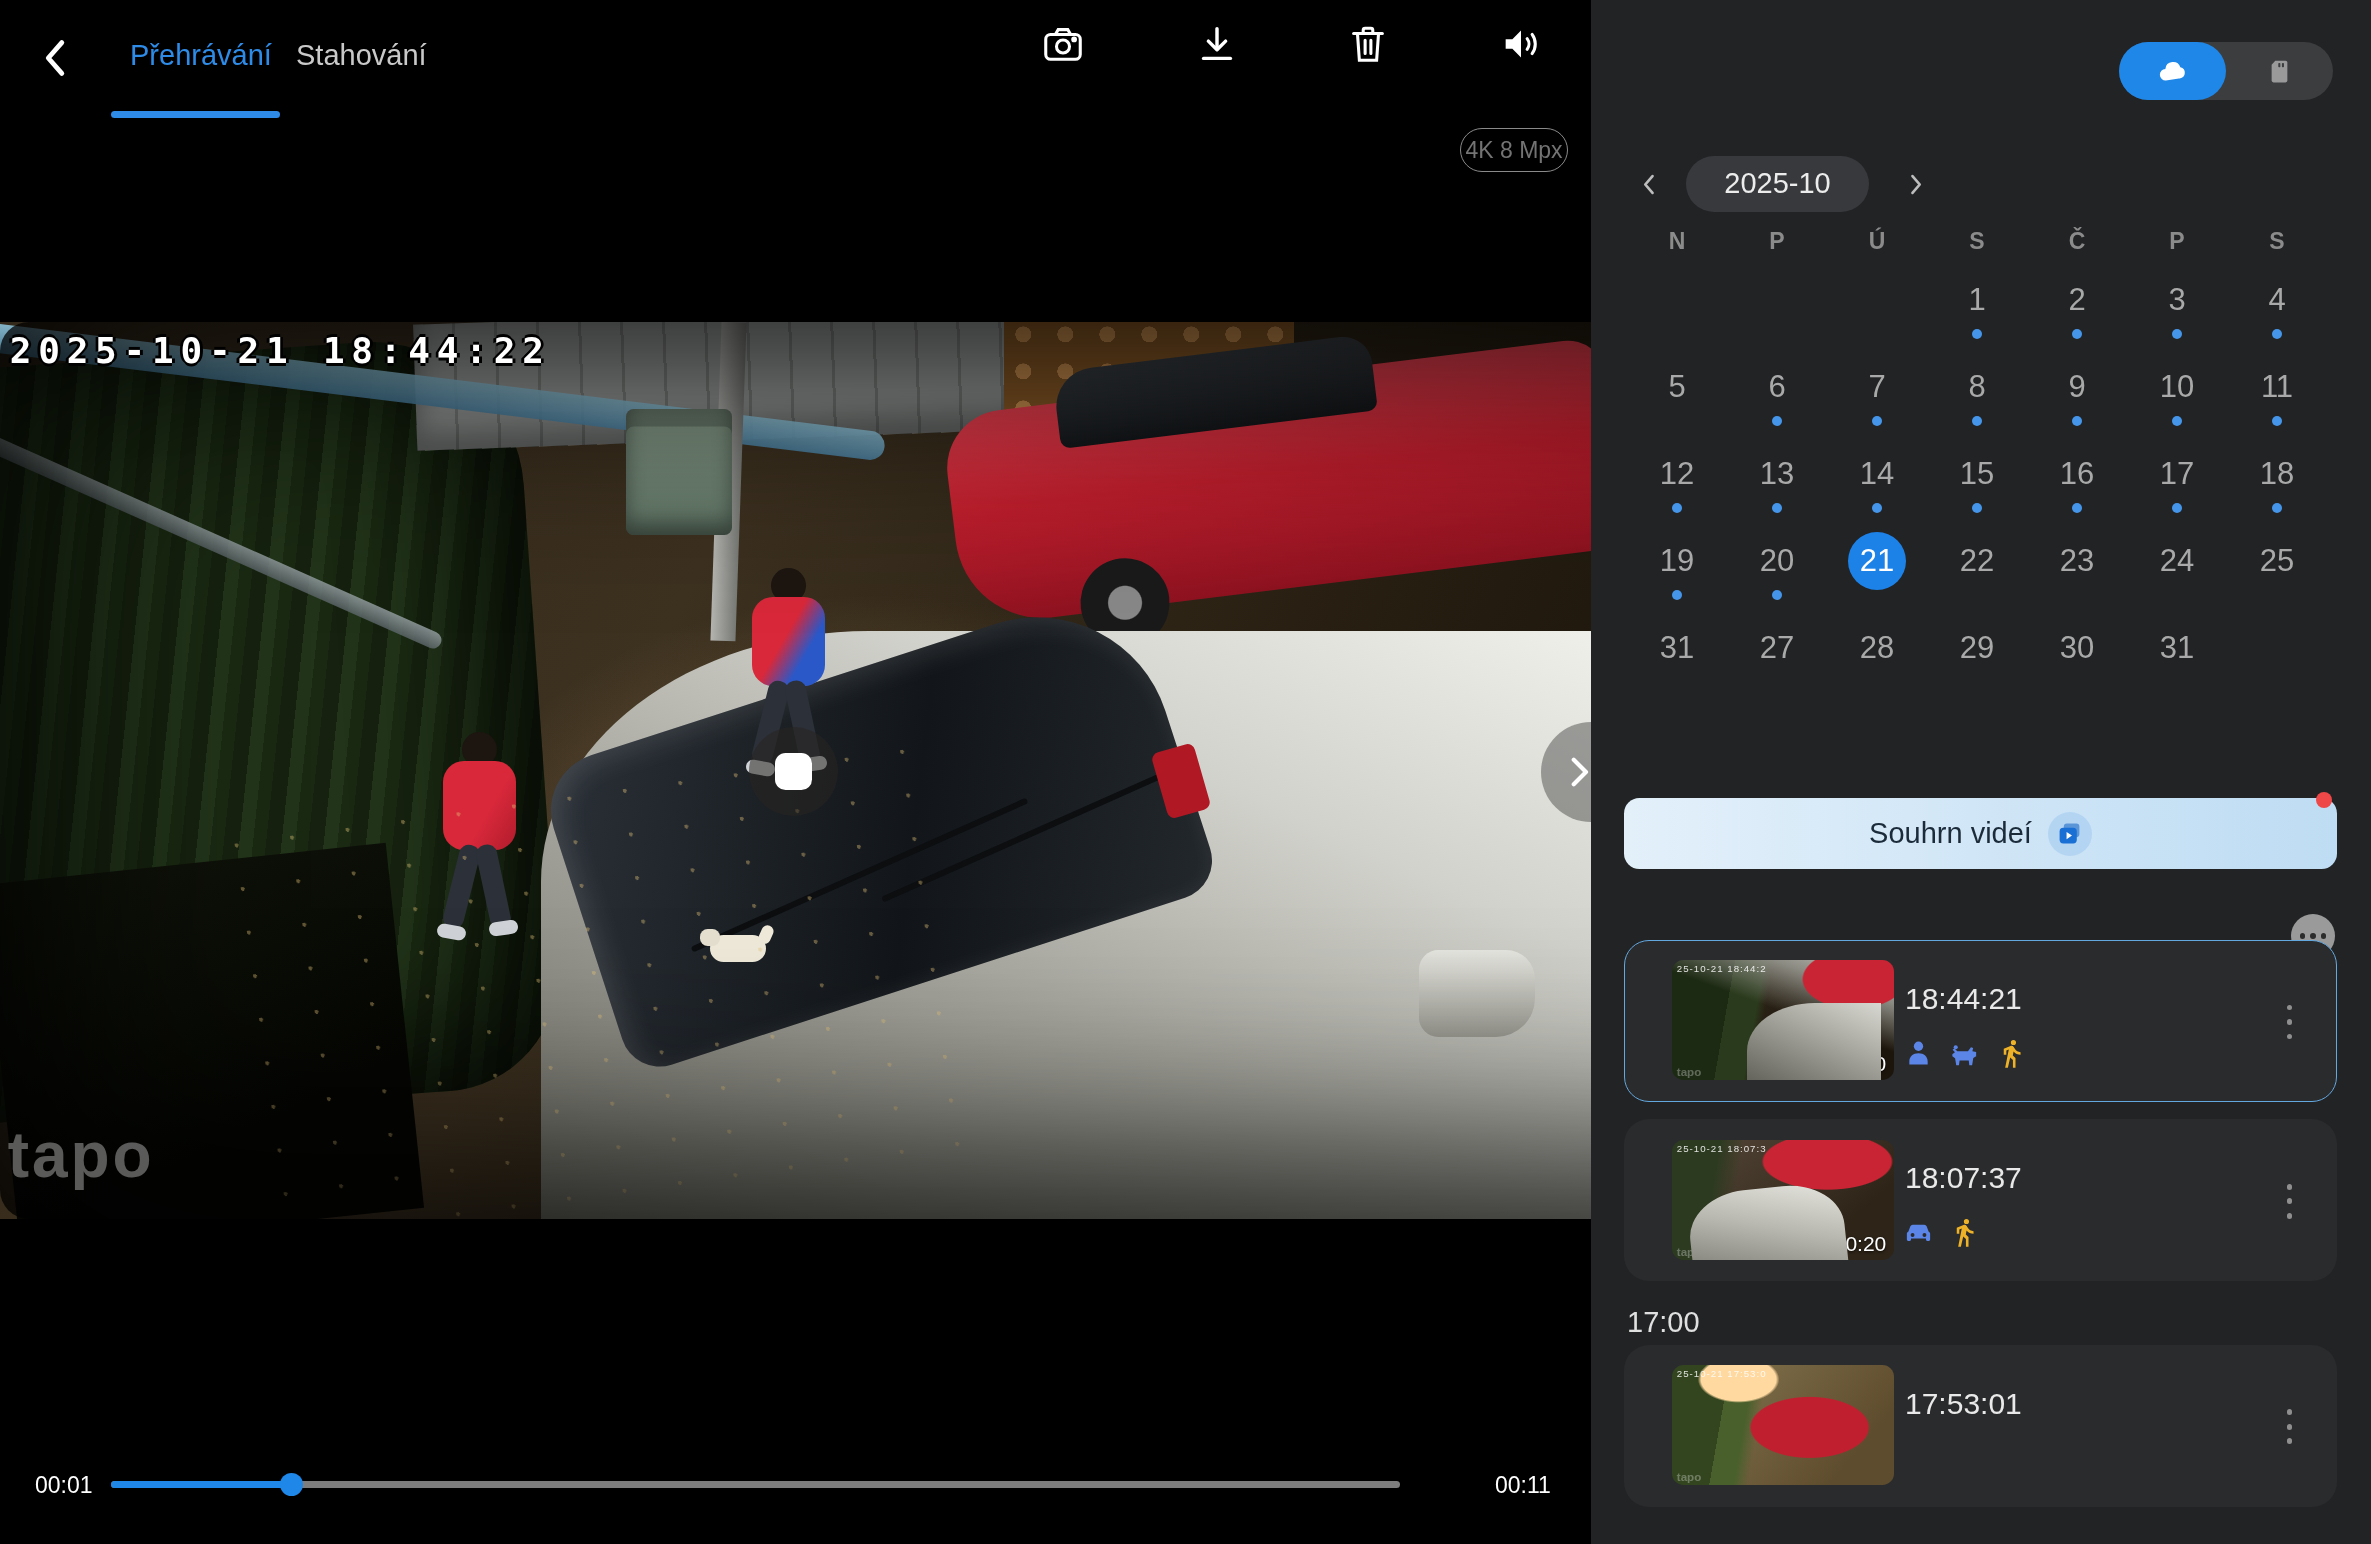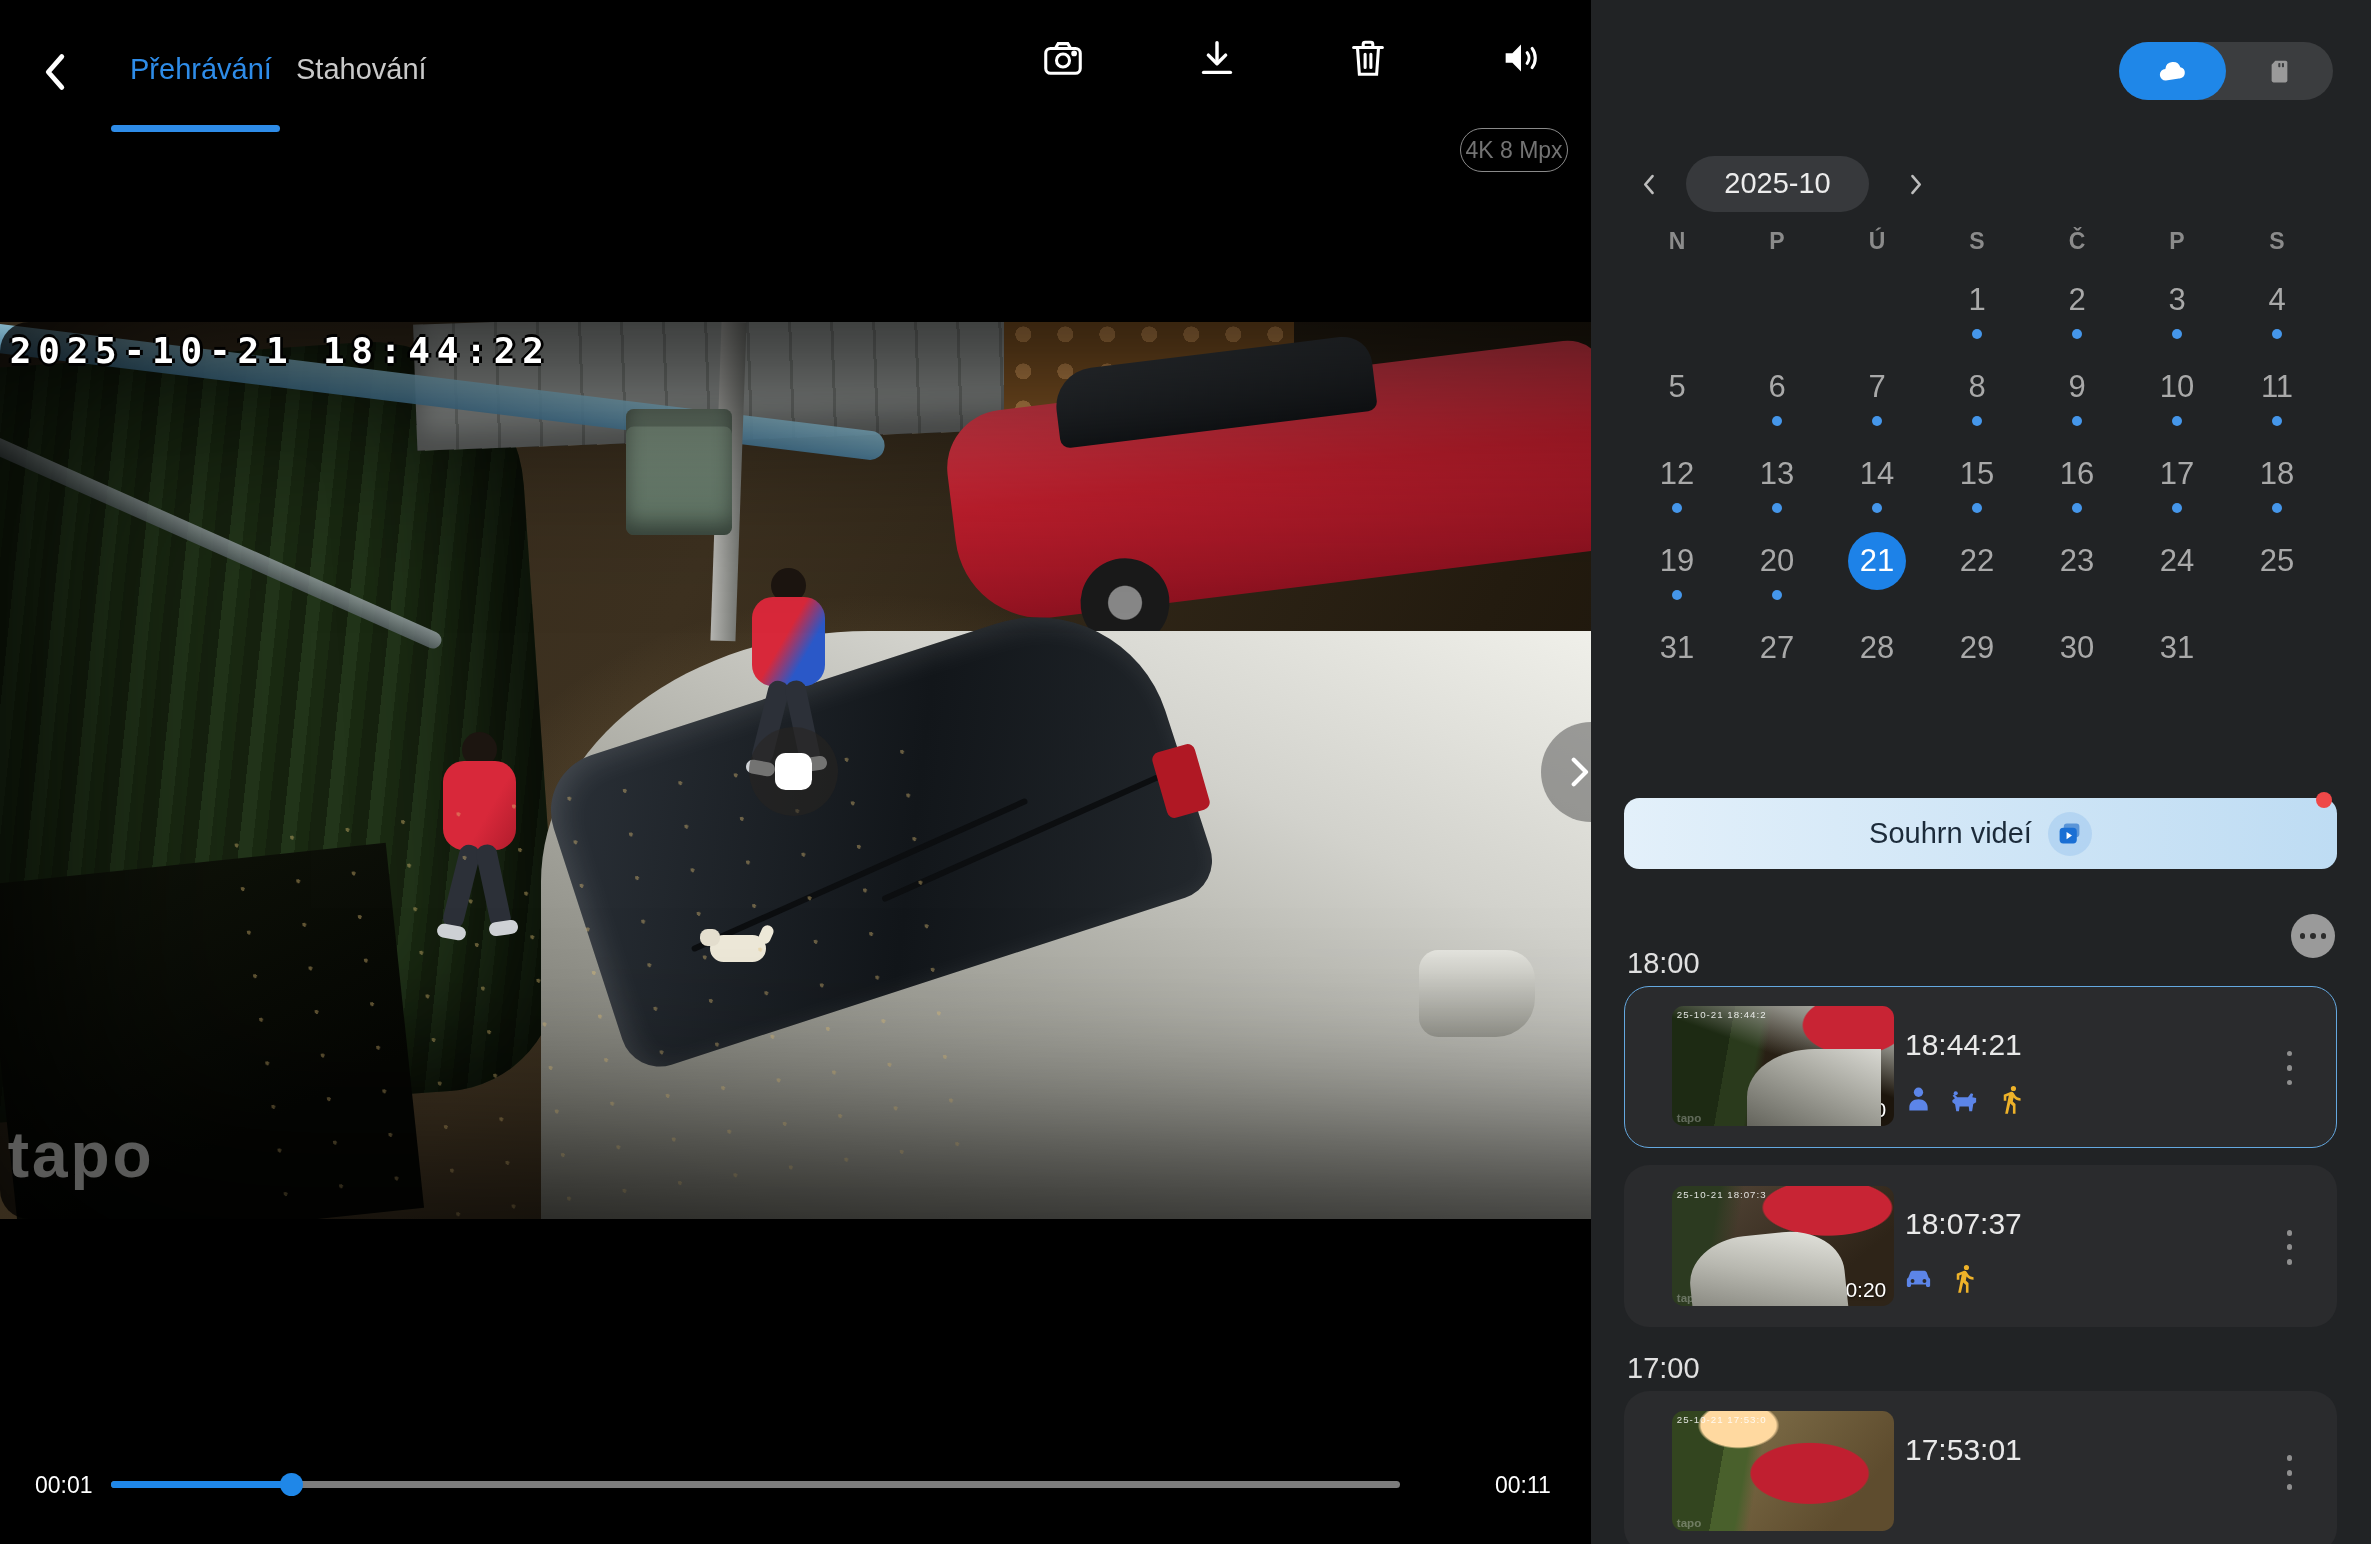--- a/index.html
+++ b/index.html
@@ -2,21 +2,21 @@
 <html><head>
 <meta charset="utf-8">
 <style>
   * { margin:0; padding:0; box-sizing:border-box; }
   html,body { width:2371px; height:1545px; overflow:hidden; background:#000;
     font-family:"Liberation Sans", sans-serif; }
 
   
   .player { position:absolute; left:0; top:0; width:1591px; height:1545px; background:#000; overflow:hidden; }
 
-  .topbar { position:absolute; left:0; top:14px; width:1438px; height:126px; }
+  .topbar { position:absolute; left:0; top:0; width:1438px; height:126px; }
   .back-btn { position:absolute; left:29px; top:31px; width:54px; height:54px; cursor:pointer; }
   .tab { position:absolute; top:39px; font-size:29px; color:#c9c9c9; cursor:pointer; }
   .tab.active { color:#2e8ce8; }
   .tab-prehravani { left:130px; }
   .tab-stahovani { left:296px; }
   .tab-underline { position:absolute; left:111px; top:111px; width:169px; height:6.8px; border-radius:3.9px; background:#2e8ce8; }
   .top-icon { position:absolute; top:21px; width:46px; height:46px; cursor:pointer; }
   .icon-camera   { left:1040px; }
   .icon-download { left:1194px; }
   .icon-trash    { left:1345px; }
@@ -491,21 +491,20 @@
   </div>
   <div class="summary-dot"></div>
 
   <div class="more-btn">
       <i></i>
       <i></i>
       <i></i>
     </div>
 
   <div class="clip-list" id="clip-list">
-      <div class="section-label">18:00</div>
       <div class="clip-card selected">
     <div class="thumb thumb-night">
       <span class="t-ts">25-10-21 18:44:2</span>
       <span class="t-wm">tapo</span>
       <span class="t-dur">00:10</span>
     </div>
     <div class="clip-time">18:44:21</div>
     <div class="clip-icons">
           <span class="det-ic blue">
             <svg viewBox="0 0 24 24" width="31" height="31" fill="currentColor">

